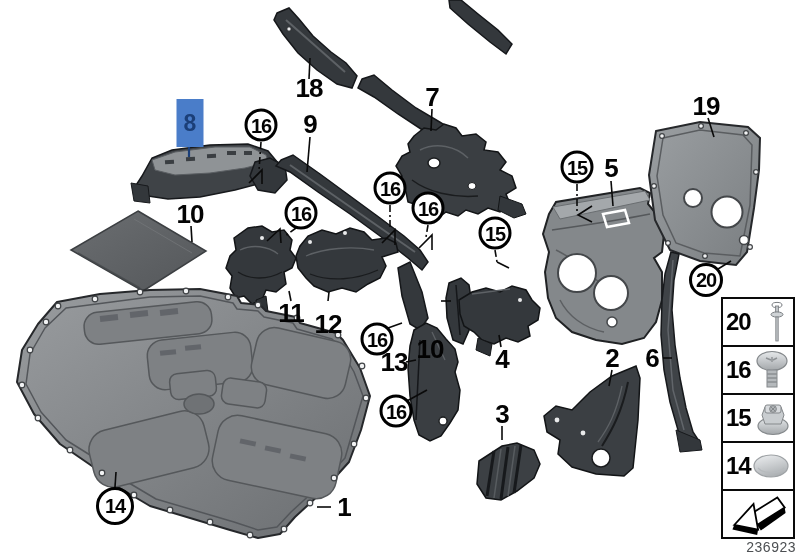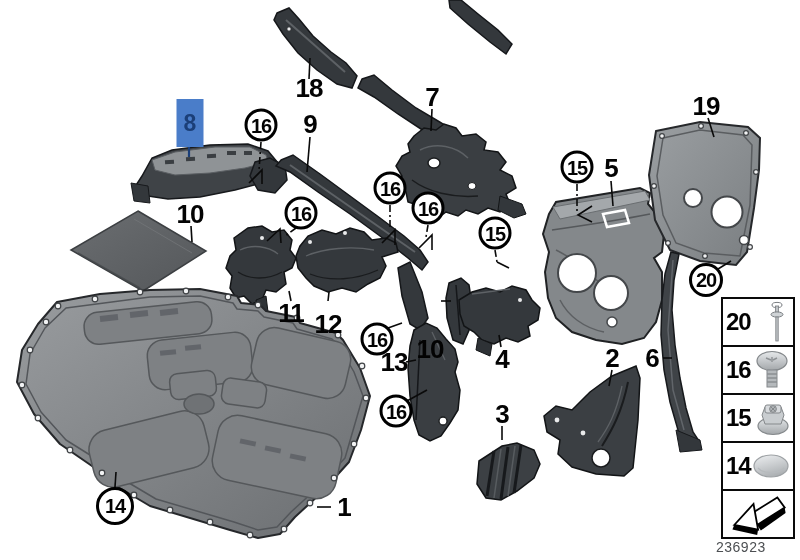--- a/index.html
+++ b/index.html
@@ -13,21 +13,21 @@
            display:flex;align-items:center;justify-content:center;box-sizing:border-box;letter-spacing:-1px;}
   .callout.highlight{width:27px;height:48px;background:#4a7dc9;color:#1b3f78;font-size:23px;
            display:flex;align-items:center;justify-content:center;}
   .legend{position:absolute;left:721px;top:297px;width:70px;border:2px solid #0a0a0a;background:#fff;z-index:6;}
   .legend-row{height:46px;border-bottom:2px solid #0a0a0a;display:flex;align-items:center;
               justify-content:space-between;padding:0 2px 0 3px;box-sizing:content-box;}
   .legend-row:last-child{border-bottom:none;}
   .legend-num{font-weight:bold;font-size:24px;letter-spacing:-1px;color:#030303;}
   .legend-icon{display:flex;align-items:center;justify-content:center;}
   .arrow-row{justify-content:center;}
-  .diagram-number{position:absolute;left:716px;top:539px;width:80px;text-align:left;z-index:6;
+  .diagram-number{position:absolute;left:716px;top:539px;width:80px;text-align:right;z-index:6;
                   font-size:14px;color:#4c4f52;letter-spacing:0.5px;}
 </style>
 </head>
 <body>
 
 <div id="stage">
 
 <svg id="parts-svg" width="800" height="560" viewBox="0 0 800 560">
   <defs>
     <linearGradient id="gPanel" x1="0" y1="0" x2="1" y2="1">

